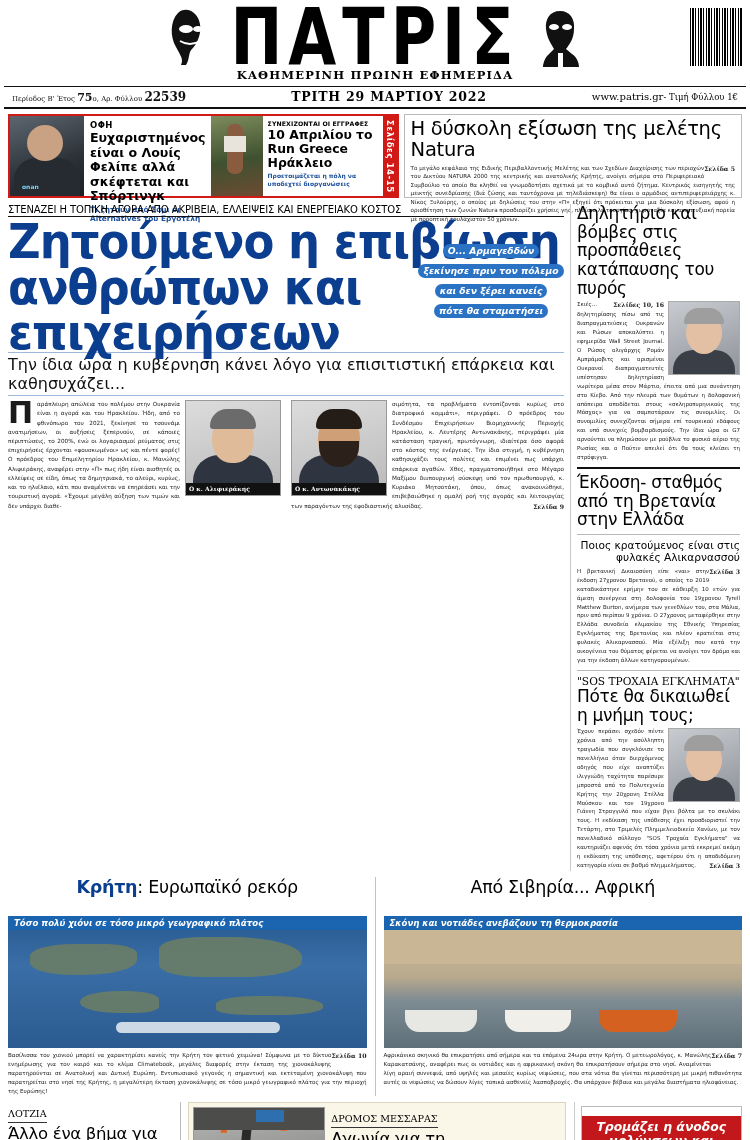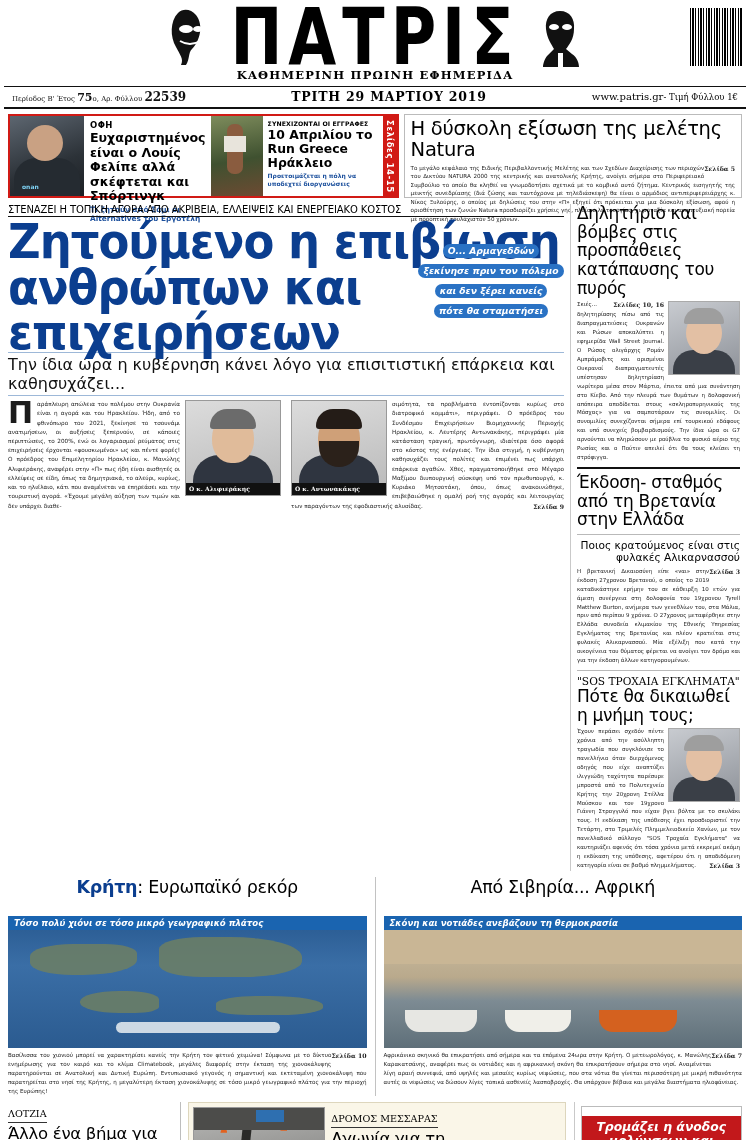--- a/index.html
+++ b/index.html
@@ -196,21 +196,21 @@
     </div>
   </div>
 
   <div class="infoline">
     <div class="left">
       <span>Περίοδος Β' Έτος</span>
       <b class="big">75</b><span>ο</span>,
       <span>Αρ. Φύλλου</span>
       <b class="num">22539</b>
     </div>
-    <div class="center">ΤΡΙΤΗ 29 ΜΑΡΤΙΟΥ 2019</div>
+    <div class="center">ΤΡΙΤΗ 29 ΜΑΡΤΙΟΥ 2022</div>
     <div class="right">
       <span class="url">www.patris.gr</span><span>- Τιμή Φύλλου 1€</span>
     </div>
   </div>
 
   <div class="topstrip">
     <div class="sportbox">
       <div class="sp-photo">
         <div class="p-body"></div>
           <div class="p-head"></div>

